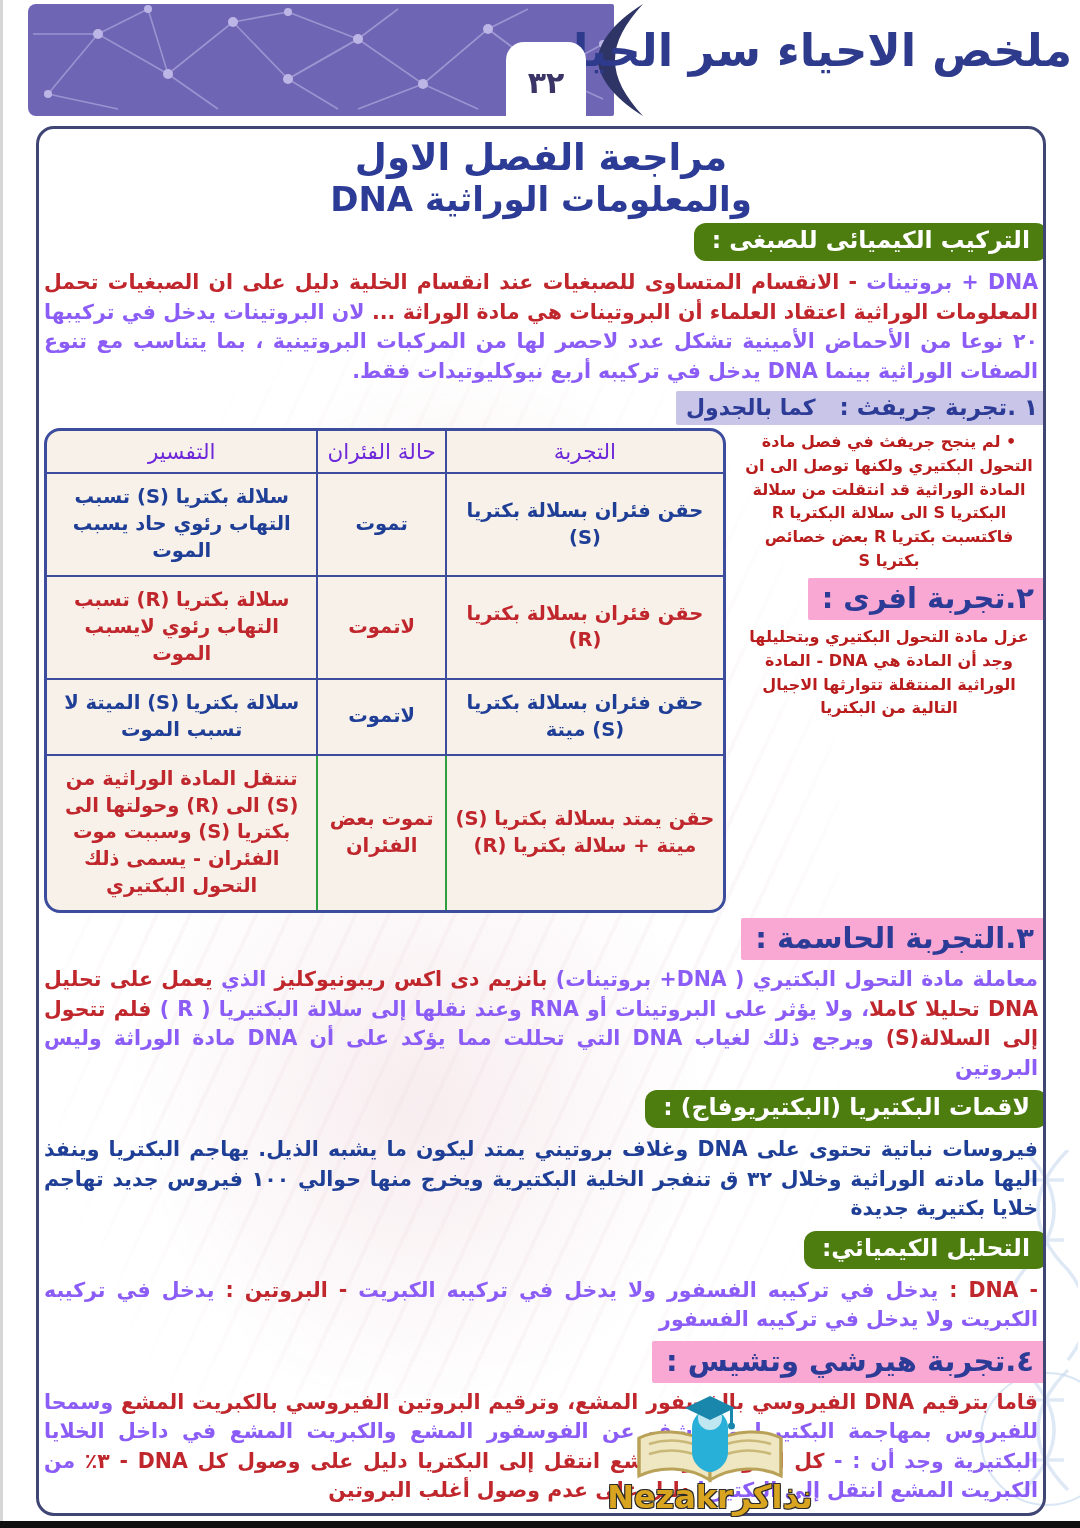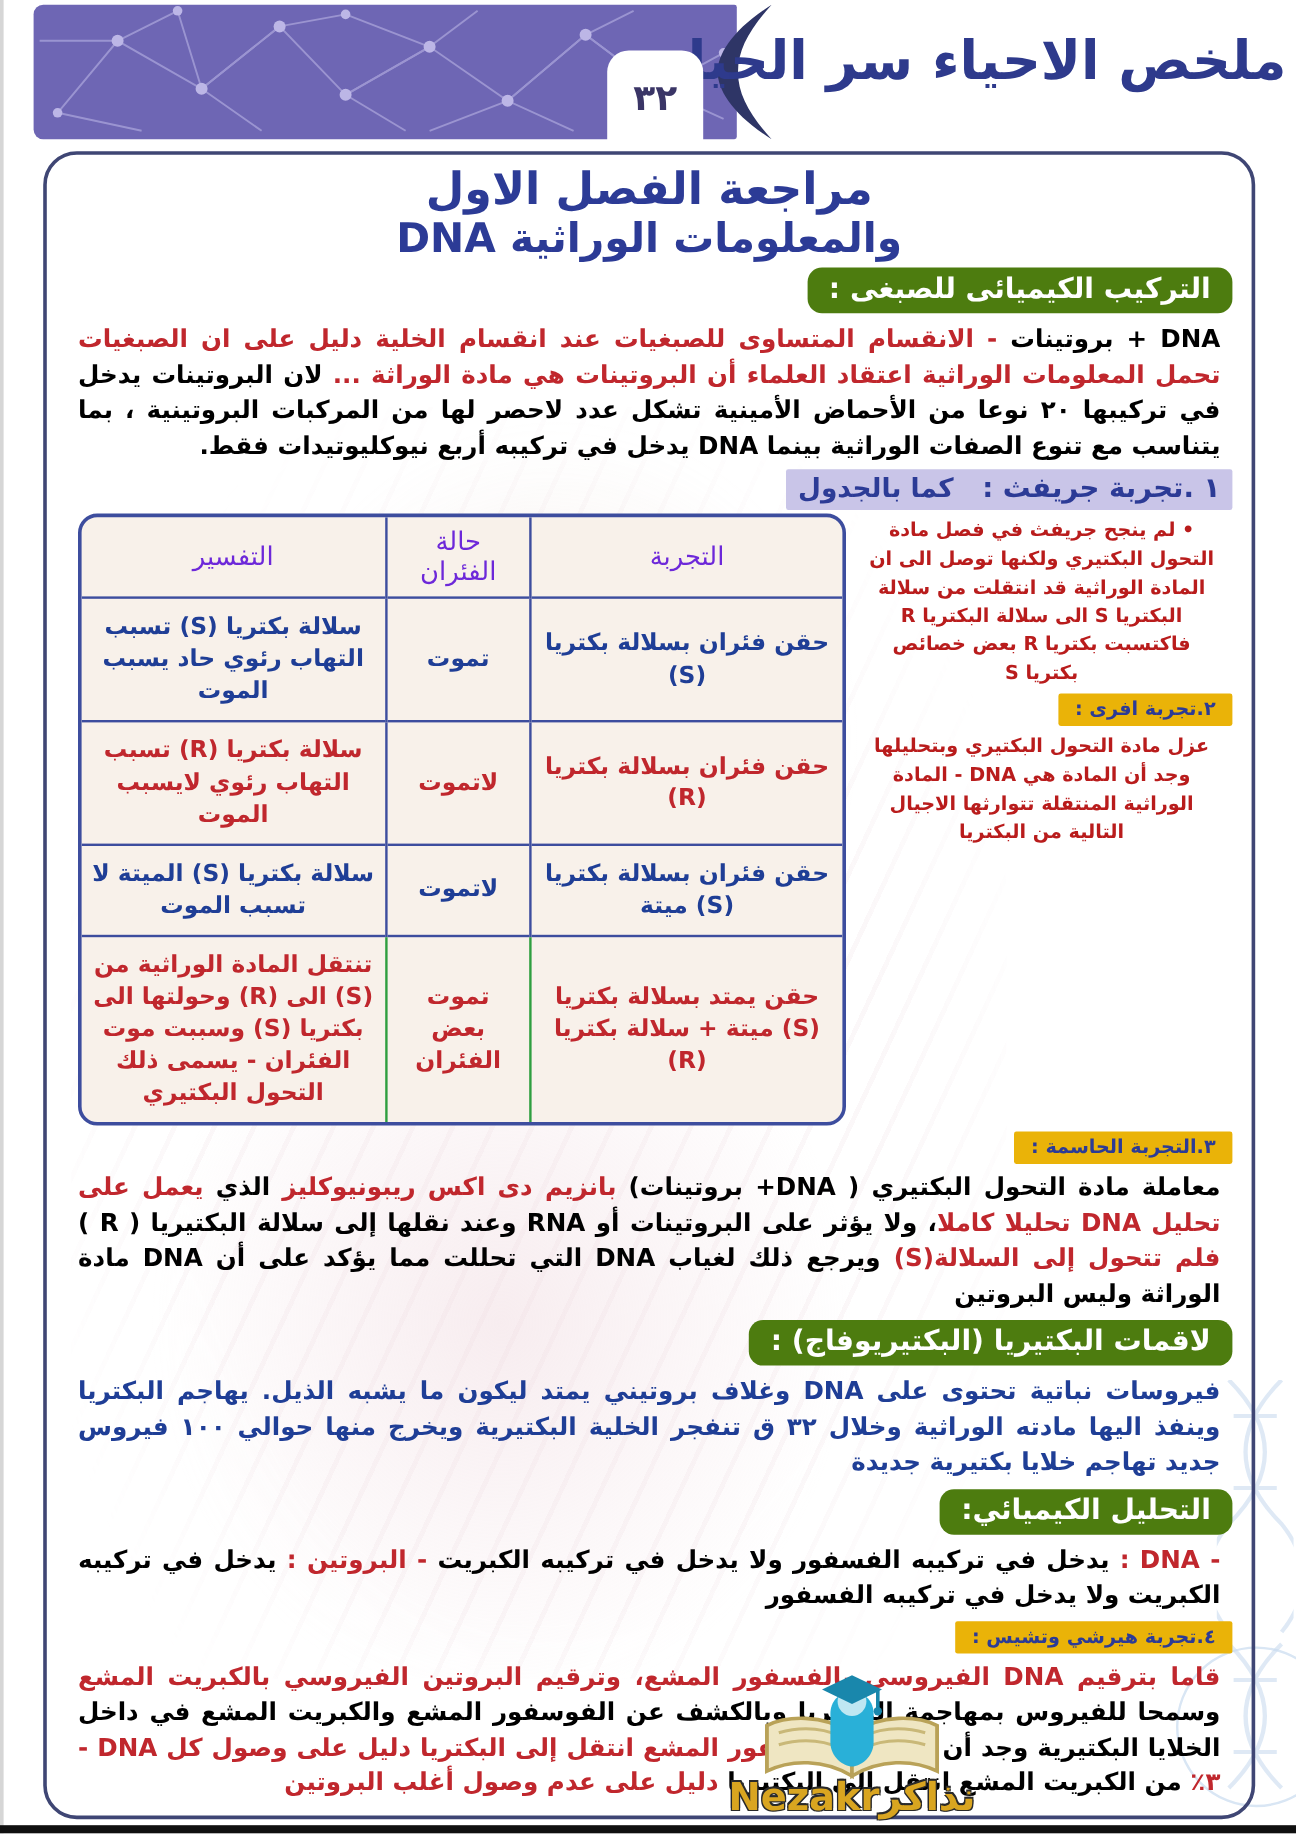--- a/index.html
+++ b/index.html
@@ -12,44 +12,44 @@
           border-radius:8px 2px 2px 8px;overflow:hidden;z-index:1}
   .banner svg{position:absolute;left:0;top:0}
   .crescent{position:absolute;left:596px;top:2px;z-index:1}
   .book-title{position:absolute;left:646px;right:8px;top:24px;text-align:center;color:#2e3a8c;
               font-size:45px;font-weight:bold;z-index:1;white-space:nowrap}
   .page-tab{position:absolute;left:506px;top:42px;width:80px;height:80px;background:#fff;
             border-radius:18px 18px 0 0;display:flex;align-items:center;justify-content:center;
             color:#3a3566;font-size:30px;font-weight:bold;z-index:2}
   
   .page{position:absolute;left:36px;right:34px;top:126px;bottom:12px;border:3px solid #3f4674;
-        border-radius:28px;padding:6px 26px 6px;overflow:hidden;z-index:2;background:transparent}
+        border-radius:18px;padding:6px 5px 6px;overflow:hidden;z-index:2;background:transparent}
   .portrait{position:absolute;left:20px;top:210px;width:780px;height:1060px;z-index:0;
     background:
       radial-gradient(ellipse 46% 36% at 52% 26%, rgba(214,188,178,.36), transparent 70%),
       radial-gradient(ellipse 52% 42% at 46% 72%, rgba(238,214,220,.45), transparent 72%),
       repeating-linear-gradient(115deg, rgba(223,193,203,.12) 0 4px, transparent 4px 30px);
     -webkit-mask:radial-gradient(ellipse at 50% 55%, #000 52%, transparent 78%);
             mask:radial-gradient(ellipse at 50% 55%, #000 52%, transparent 78%);
   }
   .content{position:relative;z-index:1}
   
   .main-title{text-align:center;color:#2c3b96;font-weight:bold;line-height:1.16;margin:2px 0 2px}
   .main-title .l1{font-size:37px}
   .main-title .l2{font-size:34px}
   .badge{display:inline-block;background:#4d7c0f;color:#fff;font-weight:bold;font-size:23.5px;
          padding:3px 18px 7px;border-radius:12px;margin:2px -10px 5px 0}
   .p{font-size:20.5px;font-weight:bold;line-height:1.44;text-align:justify;margin:2px 0 5px;color:#1f3e96}
   .seg-red{color:#c0272d}
-  .seg-blue{color:#000000}
+  .seg-blue{color:#8b5cf6}
   .band{display:flex;justify-content:space-between;align-items:center;background:#c9c5e8;width:352px;
         padding:3px 10px 5px;margin:1px -10px 3px 0;color:#2c3b96;font-weight:bold;border-radius:2px}
   .band .h{font-size:23px}
   .band .s{font-size:22px}
-  .band2{display:inline-block;background:#eab308;color:#2c3b96;font-weight:bold;font-size:16px;
+  .band2{display:inline-block;background:#f9a8d4;color:#2c3b96;font-weight:bold;font-size:29px;
          padding:3px 14px 5px;margin:1px -10px 3px 0;border-radius:2px}
   
   .cols{display:flex;gap:14px;align-items:flex-start;margin:2px 0 4px}
   .rcol{width:298px;flex:none}
   .lcol{flex:1;min-width:0}
   .note{font-size:16px;font-weight:bold;color:#b91c1c;line-height:1.48;text-align:center;margin:2px 2px 5px}
   .tblwrap{border:3px solid #3d4d9e;border-radius:16px;overflow:hidden;background:#f8f1ea}
   table{width:100%;border-collapse:collapse}
   th{color:#6d28d9;font-size:21.5px;font-weight:normal;padding:8px 6px}
   td{font-size:19.5px;font-weight:bold;padding:10px 8px;text-align:center;line-height:1.38}

